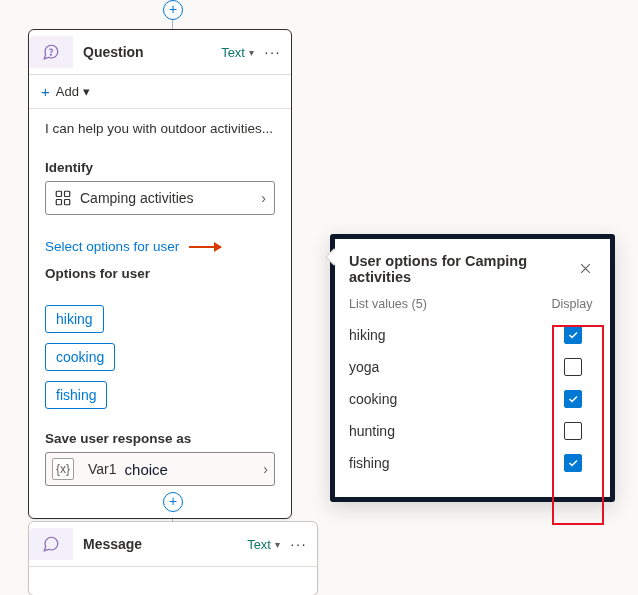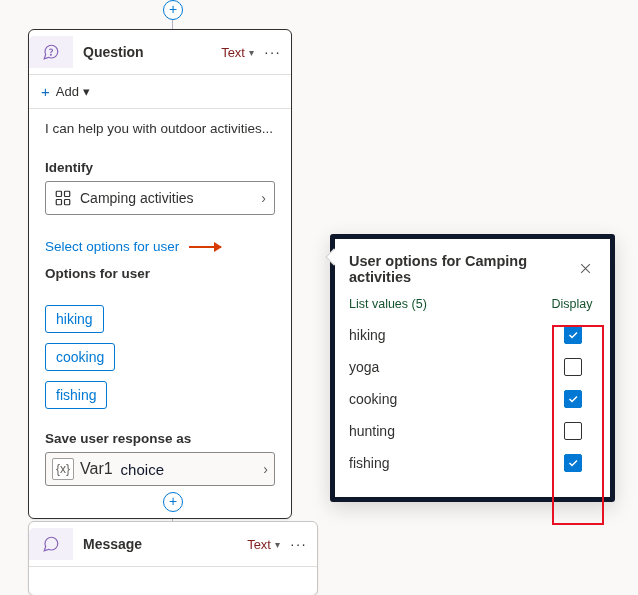--- a/index.html
+++ b/index.html
@@ -51,21 +51,21 @@
     border-bottom: 1px solid #e1dfdd;
   }
   .card-header .iconcell {
     width: 44px; height: 32px;
     display: flex; align-items: center; justify-content: center;
     background: #f3f0fa;
     border-radius: 5px 0 0 0;
     margin-right: 10px;
   }
   .card-header .title { font-weight: 600; font-size: 14px; flex: 1; }
-  .card-header .type  { font-size: 13px; color: #7f1d1d; margin-right: 2px; cursor: pointer; }
+  .card-header .type  { font-size: 13px; color: #0f766e; margin-right: 2px; cursor: pointer; }
   .card-header .chev  { margin-left: 2px; font-size: 10px; color: #605e5c; cursor: pointer; }
   .card-header .dots  { margin-left: 10px; font-size: 14px; color: #323130; cursor: pointer; letter-spacing: 1px; }
   .add-row {
     display: flex; align-items: center;
     padding: 8px 12px;
     border-bottom: 1px solid #e1dfdd;
     color: #323130;
     cursor: pointer;
   }
   .add-row .plus { color: #106ebe; font-size: 15px; margin-right: 6px; }
@@ -118,21 +118,21 @@
   }
   .varicon {
     width: 22px; height: 22px;
     border: 1px solid #a19f9d;
     border-radius: 2px;
     display: flex; align-items: center; justify-content: center;
     font-size: 12px; color: #605e5c;
     margin-right: 6px;
     background: #fff;
   }
-  .respbox .var { font-size: 16px; margin-right: 8px; }
+  .respbox .var { font-size: 14px; margin-right: 8px; margin-left: 8px; }
   .respbox .type { font-size: 15px; color: #0f172a; flex: 1; }
   .respbox .go { font-size: 14px; color: #605e5c; }
 
   
   .panel {
     position: absolute;
     left: 330px; top: 234px;
     width: 285px;
     background: #fff;
     border: 5px solid #0f172a;
@@ -159,21 +159,21 @@
     display: flex; align-items: center;
     padding: 0 8px;
     margin-bottom: 12px;
   }
   .searchbox input {
     border: none; outline: none; flex: 1; font-size: 14px;
     background: transparent;
   }
   .searchicon { width: 16px; height: 16px; margin-right: 6px; color: #0078d4; }
   .listhead {
-    display: flex; font-size: 12.5px; color: #14532d;
+    display: flex; font-size: 12.5px; color: #737373;
     margin-bottom: 8px;
     align-items: flex-end;
   }
   .listhead .lh1 { flex: 1; }
   .listhead .lh2 { width: 48px; text-align: center; }
   .lrow {
     display: flex; align-items: center;
     padding: 7px 0;
     font-size: 14px;
   }

